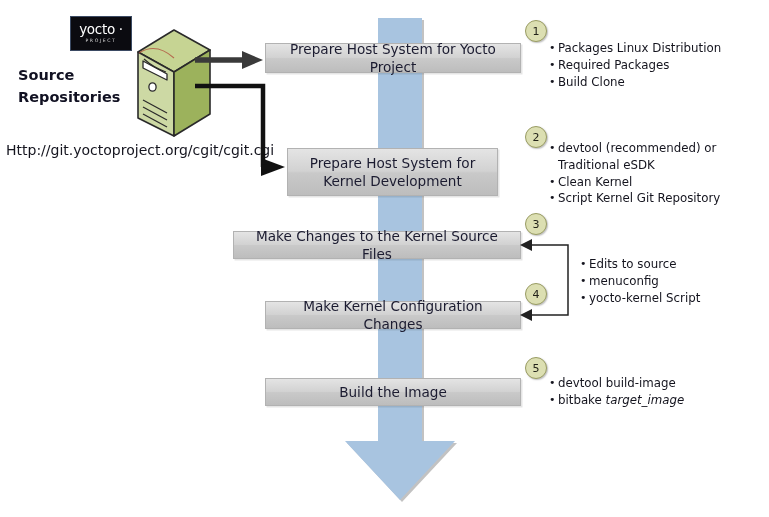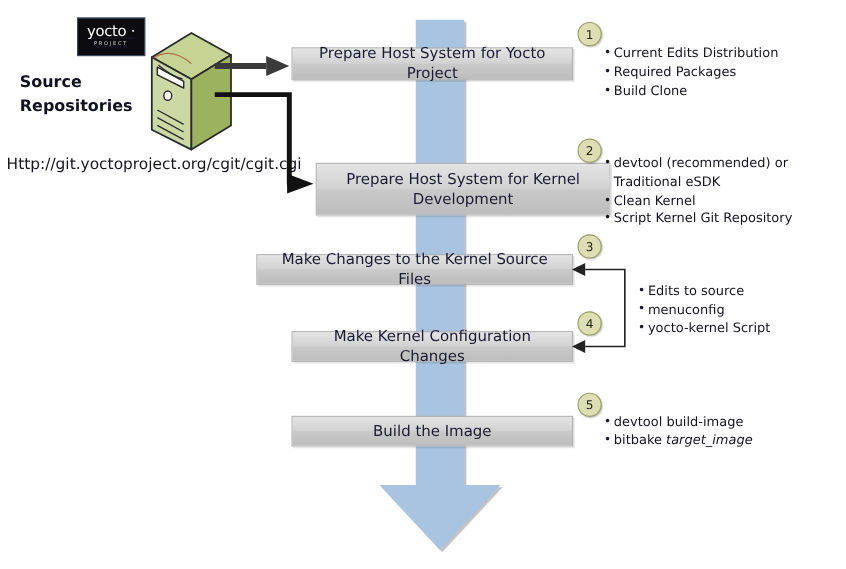--- a/index.html
+++ b/index.html
@@ -28,21 +28,20 @@
     left: 70px; top: 16px;
     width: 62px; height: 35px;
     background: #0b0b10;
     border: 1px solid #3b4a63;
     box-sizing: border-box;
     display: flex;
     flex-direction: column;
     align-items: center;
     justify-content: center;
     line-height: 1;
-    text-decoration: underline;
   }
   #yocto-logo .y-main {
     color: #ffffff;
     font-size: 13.5px;
     letter-spacing: -0.3px;
     font-family: "DejaVu Sans", "Liberation Sans", sans-serif;
   }
   #yocto-logo .y-sub {
     color: #d8d8d8;
     font-size: 4.6px;
@@ -173,33 +172,33 @@
     <line x1="66" y1="127" x2="72" y2="127" stroke="#111111" stroke-width="4.5"></line>
   </svg>
 
   <div class="abs procbox" style="left:265px; top:43px; width:256px; height:30px;">Prepare Host System for Yocto Project</div>
 
   <div class="abs stepcircle" style="left:525px; top:20px;">1</div>
 
   <div class="abs bullets" style="left:549px; top:40px; width:205px;">
     <div class="bl">
       <span class="dot">•</span>
-      <span class="btxt">Current Edits Distribution</span>
+      <span class="btxt">Packages Linux Distribution</span>
     </div>
     <div class="bl">
       <span class="dot">•</span>
       <span class="btxt">Required Packages</span>
     </div>
     <div class="bl">
       <span class="dot">•</span>
       <span class="btxt">Build Clone</span>
     </div>
   </div>
 
-  <div class="abs procbox" style="left:287px; top:148px; width:268px; height:48px;">Prepare Host System for Kernel Development</div>
+  <div class="abs procbox" style="left:287px; top:148px; width:211px; height:48px;">Prepare Host System for Kernel Development</div>
 
   <div class="abs stepcircle" style="left:525px; top:126px;">2</div>
 
   <div class="abs bullets" style="left:549px; top:140px; width:210px;">
     <div class="bl">
       <span class="dot">•</span>
       <span class="btxt">devtool (recommended) or Traditional eSDK</span>
     </div>
     <div class="bl">
       <span class="dot">•</span>

